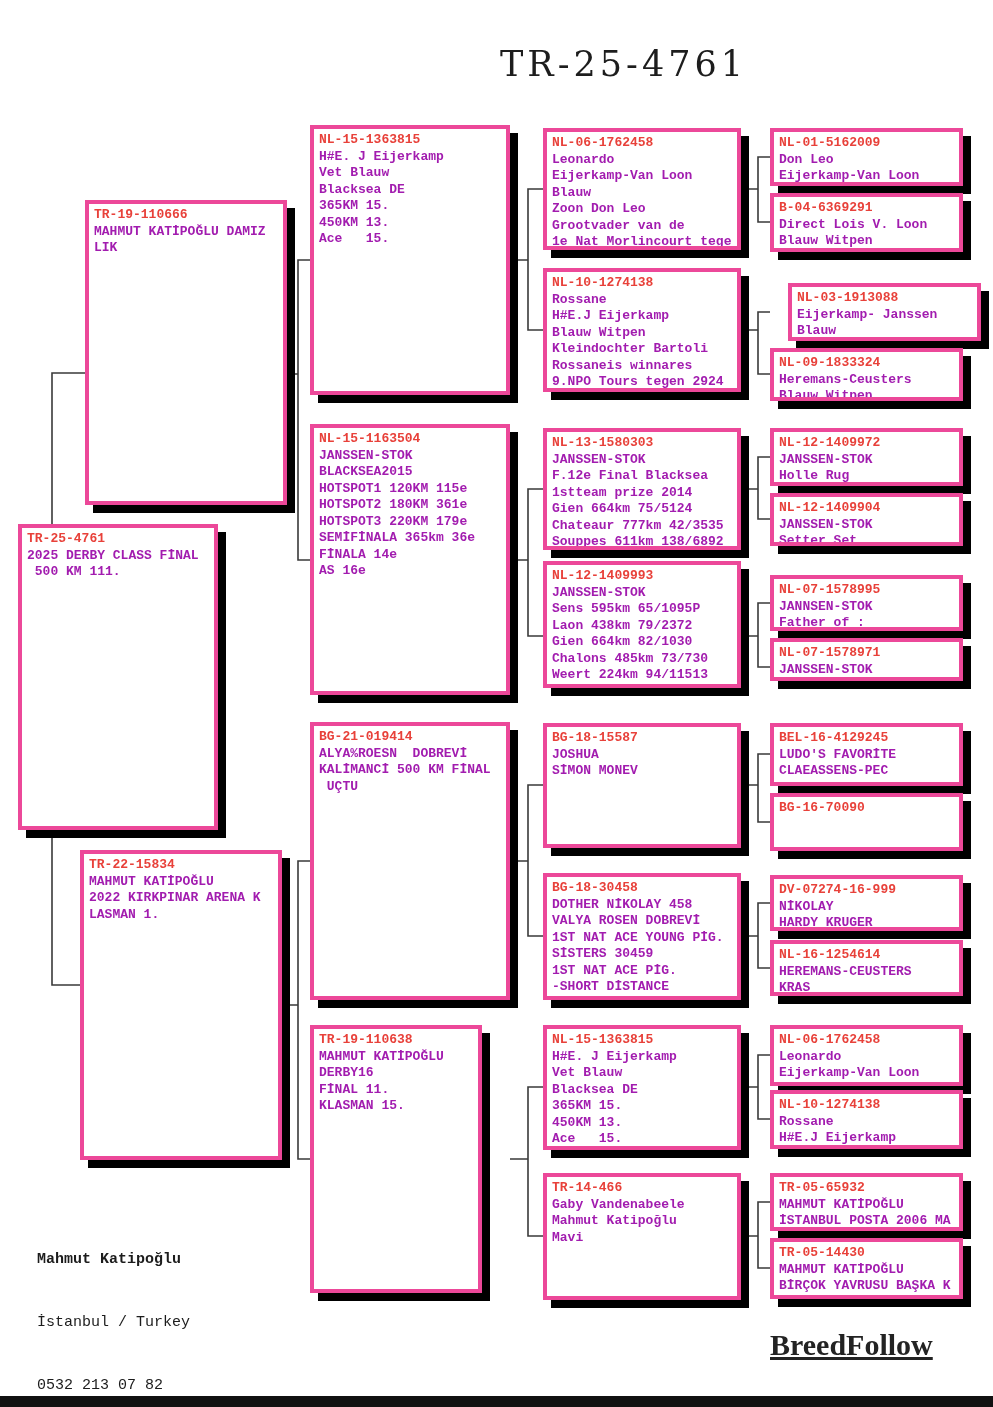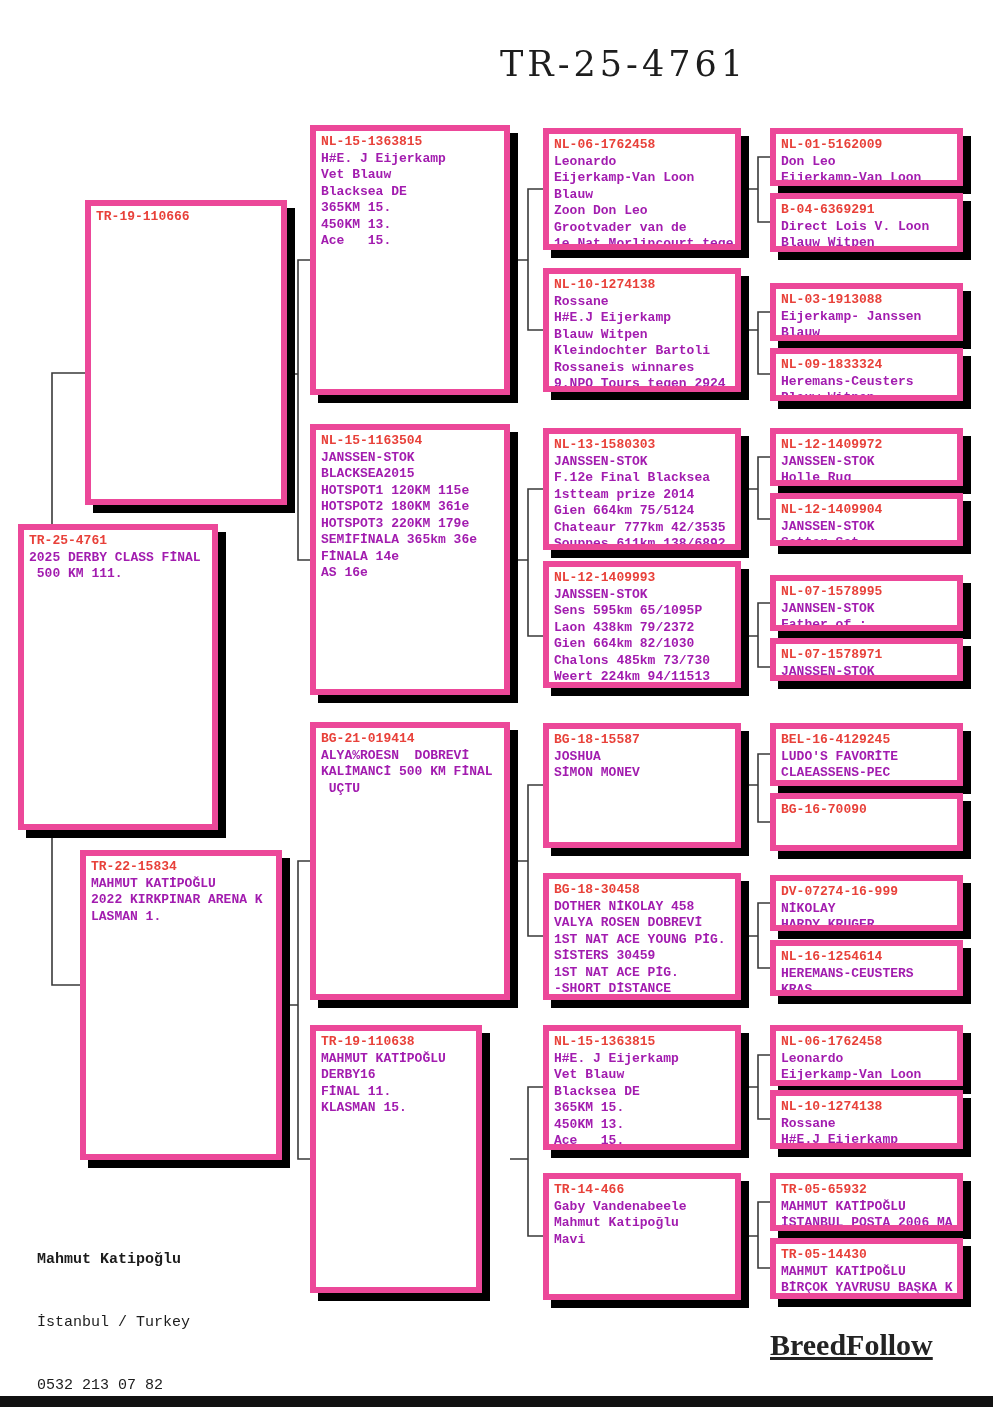--- a/index.html
+++ b/index.html
@@ -10,21 +10,21 @@
     color:#1c1c1c;
   }
   .title {
     position:absolute; left:500px; top:44px;
     font-family:"DejaVu Serif","Liberation Serif",serif;
     font-size:35px; letter-spacing:4px; color:#1d1d1d; white-space:pre;
   }
   .connectors { position:absolute; left:0; top:0; }
   .pbox {
     position:absolute; background:#ffffff;
-    border:6px solid #ec4899; box-shadow:8px 8px 0 #000000;
+    border:4px solid #ec4899; box-shadow:8px 8px 0 #000000;
     padding:3px 5px; overflow:hidden; box-sizing:border-box;
     font-size:13px; line-height:16.5px; font-weight:700;
   }
   .ring { color:#e8413a; white-space:pre; }
   .info { color:#a21caf; white-space:pre; }
   .owner {
     position:absolute; left:37px; top:1207px;
     font-size:15px; line-height:21px; font-weight:400; white-space:pre;
   }
   .owner .owner-name { font-weight:700; }
@@ -64,20 +64,22 @@
   </svg>
 
   <div class="pbox" style="left:18px;top:524px;width:200px;height:306px">
     <div class="ring">TR-25-4761</div>
     <div class="info">2025 DERBY CLASS FİNAL
  500 KM 111.</div>
   </div>
 
   <div class="pbox" style="left:85px;top:200px;width:202px;height:305px">
     <div class="ring">TR-19-110666</div>
+    <div class="info">MAHMUT KATİPOĞLU DAMIZ
+LIK</div>
   </div>
   <div class="pbox" style="left:80px;top:850px;width:202px;height:310px">
     <div class="ring">TR-22-15834</div>
     <div class="info">MAHMUT KATİPOĞLU
 2022 KIRKPINAR ARENA K
 LASMAN 1.</div>
   </div>
 
   <div class="pbox" style="left:310px;top:125px;width:200px;height:270px">
     <div class="ring">NL-15-1363815</div>
@@ -182,21 +184,21 @@
   <div class="pbox" style="left:770px;top:128px;width:193px;height:58px">
     <div class="ring">NL-01-5162009</div>
     <div class="info">Don Leo
 Eijerkamp-Van Loon</div>
   </div>
   <div class="pbox" style="left:770px;top:193px;width:193px;height:59px">
     <div class="ring">B-04-6369291</div>
     <div class="info">Direct Lois V. Loon
 Blauw Witpen</div>
   </div>
-  <div class="pbox" style="left:770px;top:283px;width:193px;height:58px">
+  <div class="pbox" style="left:788px;top:283px;width:193px;height:58px">
     <div class="ring">NL-03-1913088</div>
     <div class="info">Eijerkamp- Janssen
 Blauw</div>
   </div>
   <div class="pbox" style="left:770px;top:348px;width:193px;height:53px">
     <div class="ring">NL-09-1833324</div>
     <div class="info">Heremans-Ceusters
 Blauw Witpen</div>
   </div>
   <div class="pbox" style="left:770px;top:428px;width:193px;height:58px">

